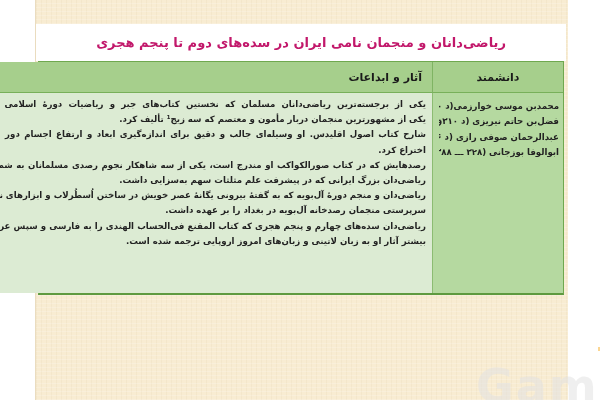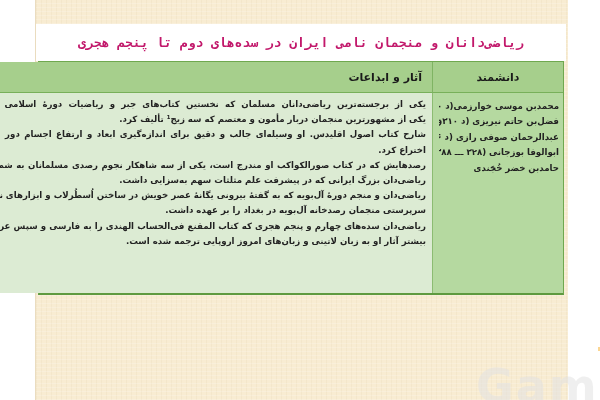--- a/index.html
+++ b/index.html
@@ -33,21 +33,20 @@
       display: flex;
       align-items: center;
       justify-content: center;
       direction: rtl;
     }
     .title-text {
       color: #c2186b;
       font-size: 13px;
       font-weight: bold;
       white-space: nowrap;
-      font-family: Liberation Mono, monospace;
     }
     .table {
       position: absolute;
       left: 2px;
       top: 61px;
       width: 526px;
       height: 234px;
       border: 1px solid #6fa84f;
       border-bottom: 2px solid #5e9a40;
       box-sizing: border-box;
@@ -141,21 +140,20 @@
 
   <div class="table">
     <div class="th name-col">دانشمند</div>
     <div class="th works-col">آثار و ابداعات</div>
 
     <div class="td name-col">
       <span class="line">محمدبن موسی خوارزمی(د ۲۵۰ق)</span>
       <span class="line">فضل‌بن حاتم نیریزی (د ۳۱۰ق)</span>
       <span class="line">عبدالرحمان صوفی رازی (د ۳۷۶ق)</span>
       <span class="line">ابوالوفا بوزجانی (۳۲۸ ـــ ۳۸۸ق)</span>
-      <span class="line">حامدبن خضر خُجَندی</span>
     </div>
 
     <div class="td works-col">
       <span class="line">یکی از برجسته‌ترین ریاضی‌دانان مسلمان که نخستین کتاب‌های جبر و ریاضیات دورهٔ اسلامی را نوشت.</span>
       <span class="line short">یکی از مشهورترین منجمان دربار مأمون و معتصم که سه زیج¹ تألیف کرد.</span>
       <span class="line">شارح کتاب اصول اقلیدس. او وسیله‌ای جالب و دقیق برای اندازه‌گیری ابعاد و ارتفاع  اجسام دور از دسترس</span>
       <span class="line short">اختراع کرد.</span>
       <span class="line">رصدهایش که در کتاب صورالکواکب او مندرج است، یکی از سه شاهکار نجوم رصدی مسلمانان به شمار می‌رود.</span>
       <span class="line short">ریاضی‌دان بزرگ ایرانی که در پیشرفت علم مثلثات سهم به‌سزایی داشت.</span>
       <span class="line">ریاضی‌دان و منجم دورهٔ آل‌بویه که به گفتهٔ بیرونی یگانهٔ عصر خویش در ساختن اُسطُرلاب و ابزارهای نجومی بود.</span>

